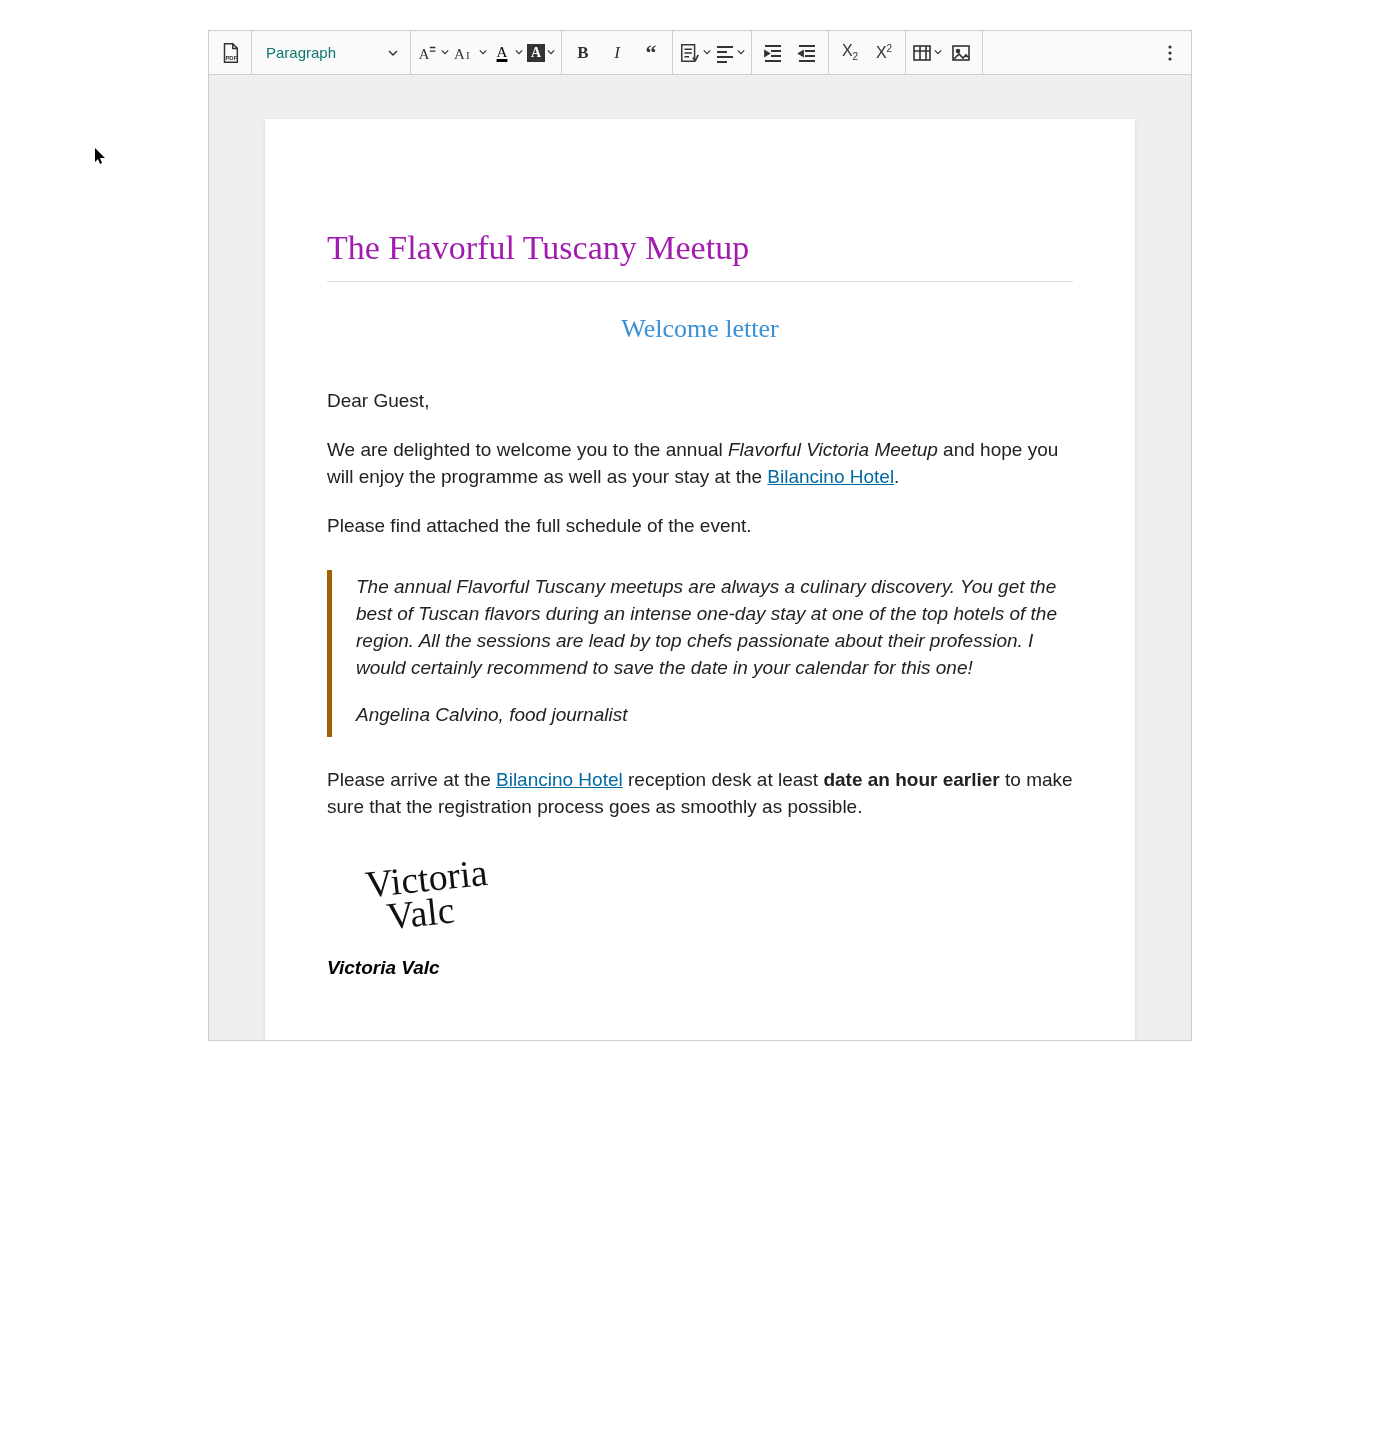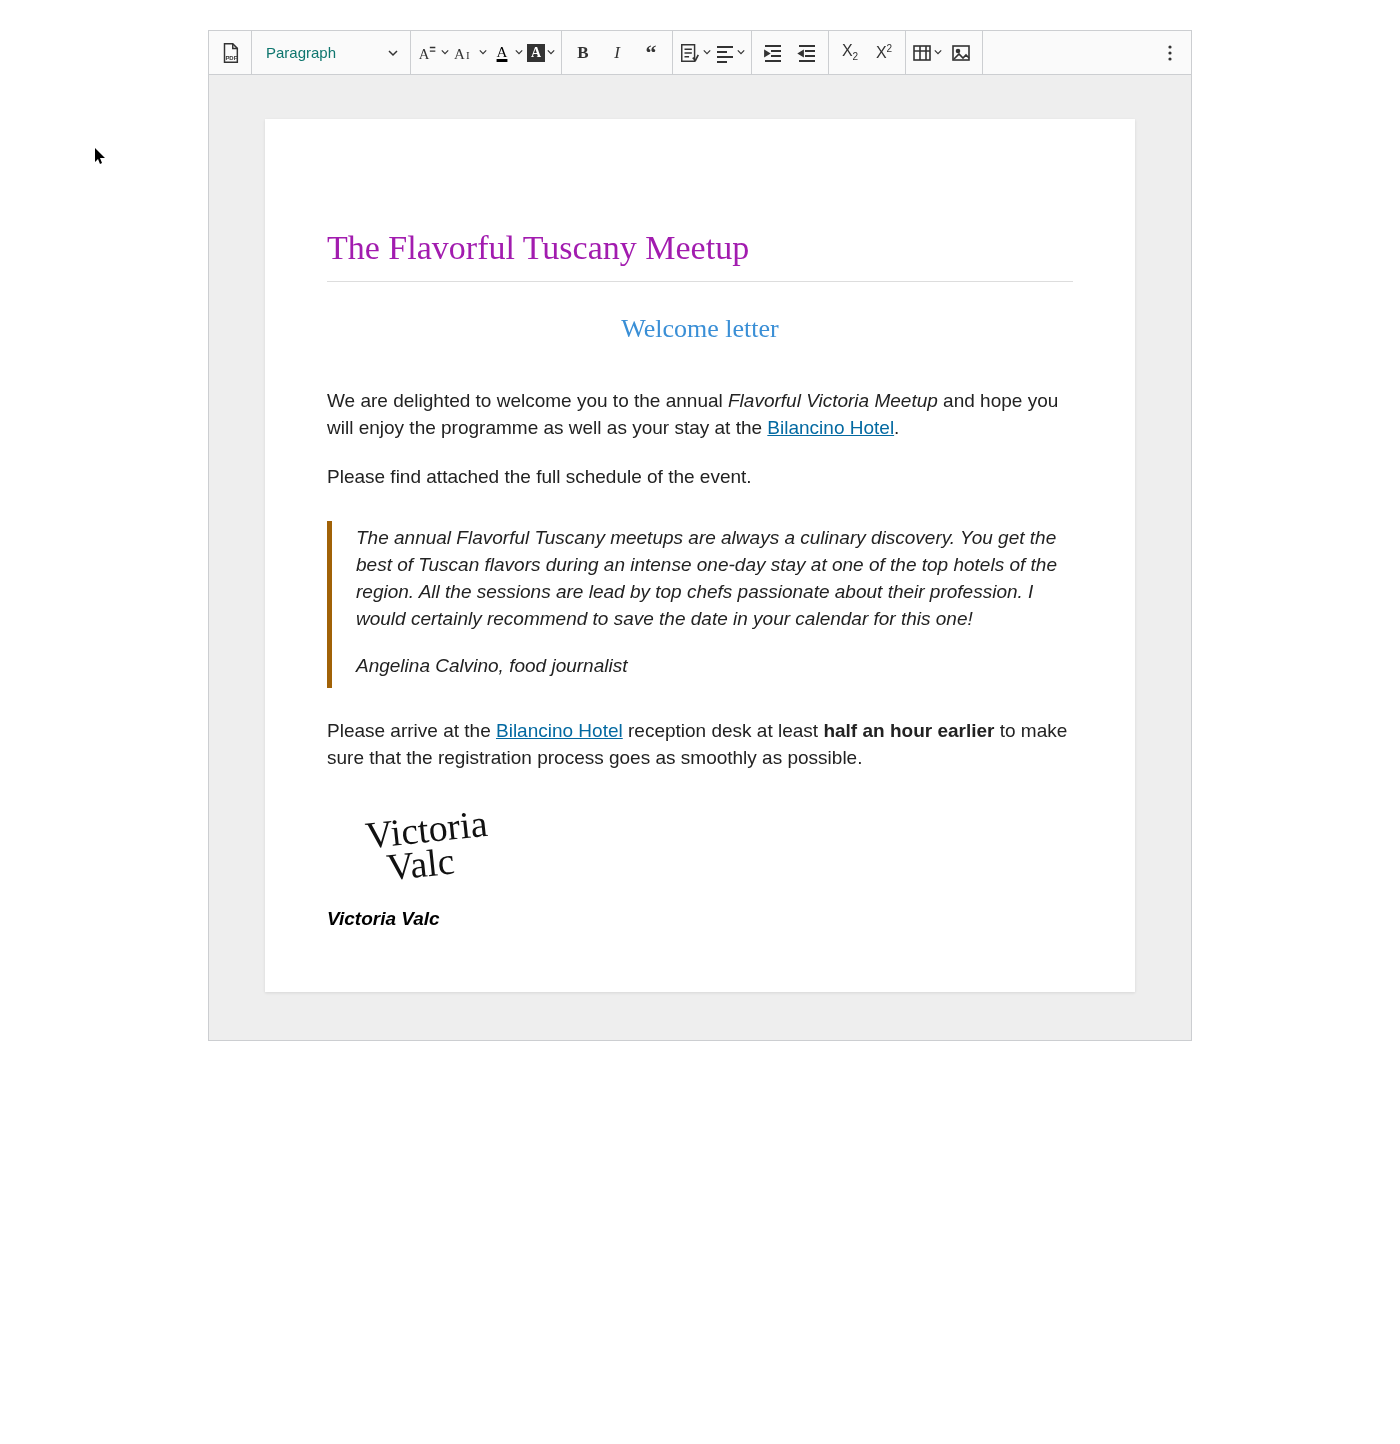--- a/index.html
+++ b/index.html
@@ -309,34 +309,35 @@
     </div>
   </div>
 
   <div class="canvas">
     <div class="page">
 
       <h1 class="doc-title">The Flavorful Tuscany Meetup</h1>
       <hr class="doc-hr">
       <h2 class="doc-subtitle">Welcome letter</h2>
 
+      <p class="body-p">Dear Guest,</p>
 
       <p class="body-p">
         <span>We are delighted to welcome you to the annual </span><i>Flavorful Victoria Meetup</i><span> and hope you will enjoy the programme as well as your stay at the </span><a href="#">Bilancino Hotel</a><span>.</span>
       </p>
 
       <p class="body-p">Please find attached the full schedule of the event.</p>
 
       <blockquote class="quote">
         <p>The annual Flavorful Tuscany meetups are always a culinary discovery. You get the best of Tuscan flavors during an intense one-day stay at one of the top hotels of the region. All the sessions are lead by top chefs passionate about their profession. I would certainly recommend to save the date in your calendar for this one!</p>
         <p>Angelina Calvino, food journalist</p>
       </blockquote>
 
       <p class="body-p">
-        <span>Please arrive at the </span><a href="#">Bilancino Hotel</a><span> reception desk at least </span><b>half an hour earlier</b><span> to make sure that the registration process goes as smoothly as possible.</span>
+        <span>Please arrive at the </span><a href="#">Bilancino Hotel</a><span> reception desk at least </span><b>date an hour earlier</b><span> to make sure that the registration process goes as smoothly as possible.</span>
       </p>
 
 
       <div class="signature">
         <span>Victoria</span><br>
         <span style="margin-left:18px;">Valc</span>
       </div>
 
       <p class="sig-name">Victoria Valc</p>
       

